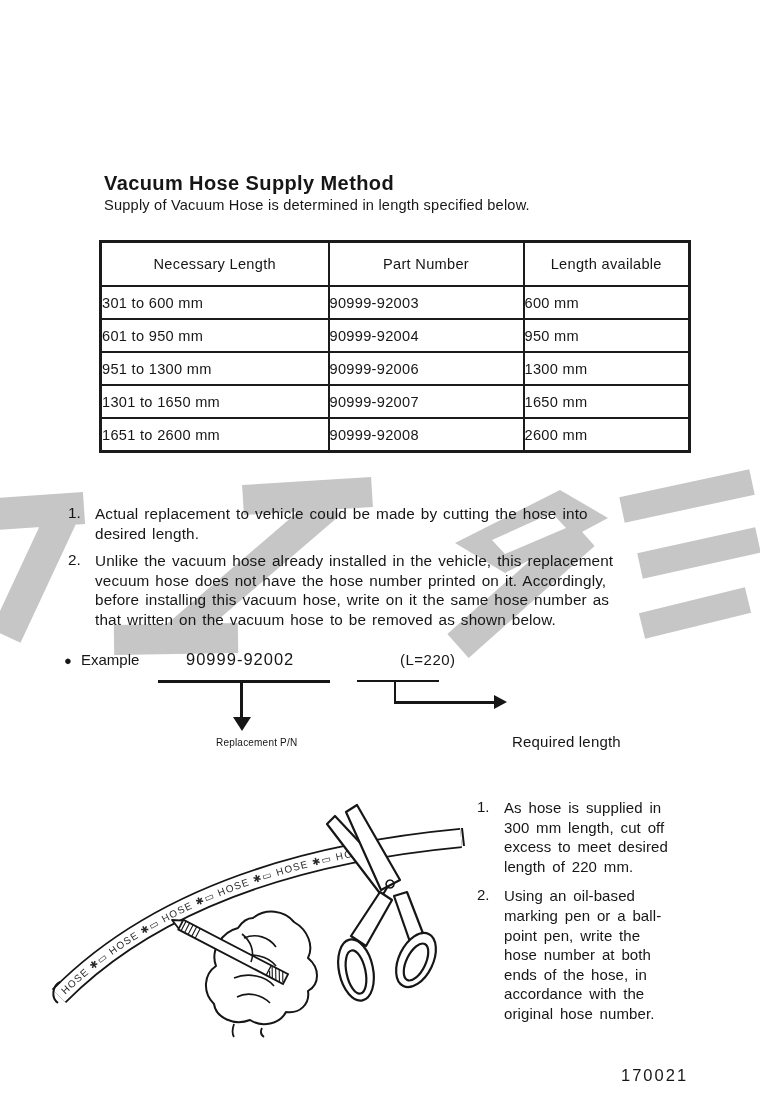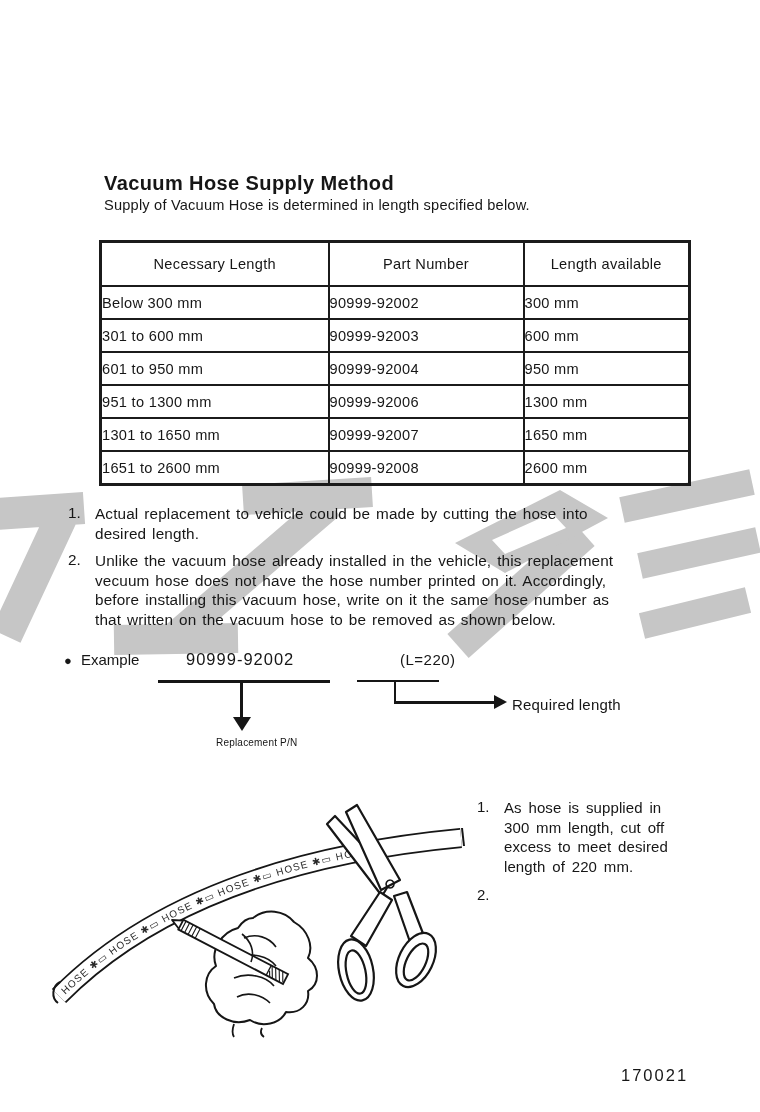--- a/index.html
+++ b/index.html
@@ -40,21 +40,21 @@
   .ex-pn{left:186px;top:650px;font-size:16.5px;letter-spacing:1px;}
   .ex-pn-underline{left:158px;top:680px;width:172px;height:3px;background:#161616;}
   .ex-varrow-stem{left:240px;top:682px;width:3px;height:36px;background:#161616;}
   .ex-varrow-head{left:233px;top:717px;width:0;height:0;border-left:9px solid transparent;border-right:9px solid transparent;border-top:14px solid #161616;}
   .ex-repl{left:172px;top:737px;font-size:10px;letter-spacing:.2px;margin-left:44px;}
   .ex-lcode{left:361px;top:651px;font-size:15px;letter-spacing:.5px;margin-left:39px;}
   .ex-lcode-underline{left:357px;top:680px;width:82px;height:2px;background:#161616;}
   .ex-elbow-stem{left:394px;top:681px;width:2px;height:22px;background:#161616;}
   .ex-elbow-horiz{left:394px;top:701px;width:101px;height:3px;background:#161616;}
   .ex-harrow-head{left:494px;top:695px;width:0;height:0;border-top:7px solid transparent;border-bottom:7px solid transparent;border-left:13px solid #161616;}
-  .ex-req{left:512px;top:696px;font-size:15px;letter-spacing:.2px;}
+  .ex-req{left:512px;top:733px;font-size:15px;letter-spacing:.2px;}
   
   #illustration{position:absolute;left:48px;top:776px;width:430px;height:262px;}
   
   .instructions{position:absolute;left:477px;top:798px;width:240px;}
   .instr{display:grid;grid-template-columns:27px 1fr;margin-bottom:10px;}
   .instr .num{font-size:15px;}
   .instr .txt{white-space:pre-line;font-size:15px;line-height:19.6px;word-spacing:2.5px;letter-spacing:.1px;}
   .page-number{left:621px;top:1066px;font-size:16.5px;letter-spacing:2px;}
 </style>
 </head>
@@ -87,25 +87,20 @@
         <col class="c3">
       </colgroup>
     <thead>
       <tr>
         <th>Necessary Length</th>
         <th>Part Number</th>
         <th>Length available</th>
       </tr>
     </thead>
     <tbody>
-      <tr>
-        <td>Below 300 mm</td>
-        <td>90999-92002</td>
-        <td>300 mm</td>
-      </tr>
       <tr>
         <td>301 to 600 mm</td>
         <td>90999-92003</td>
         <td>600 mm</td>
       </tr>
       <tr>
         <td>601 to 950 mm</td>
         <td>90999-92004</td>
         <td>950 mm</td>
       </tr>
@@ -197,18 +192,25 @@
   <div class="instructions">
     <div class="instr">
       <span class="num">1.</span>
       <span class="txt">As hose is supplied in
 300 mm length, cut off
 excess to meet desired
 length of 220 mm.</span>
     </div>
     <div class="instr">
       <span class="num">2.</span>
+      <span class="txt">Using an oil-based
+marking pen or a ball-
+point pen, write the
+hose number at both
+ends of the hose, in
+accordance with the
+original hose number.</span>
     </div>
   </div>
 
   <div class="abs page-number">170021</div>
 
 </div>
 
 </body></html>

